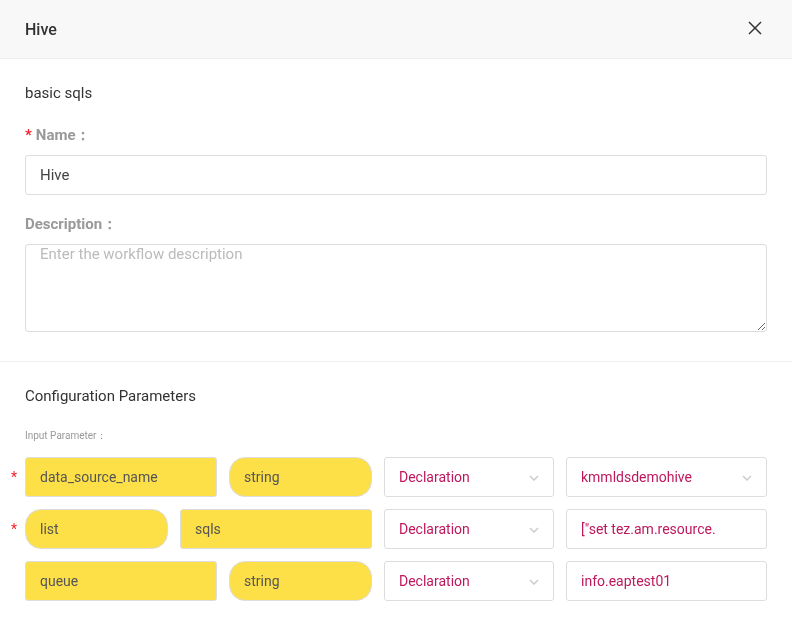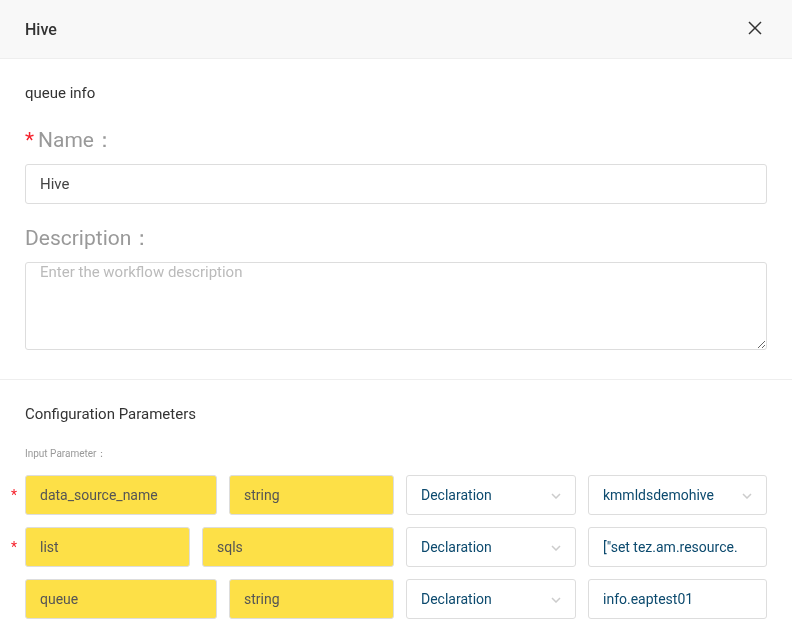--- a/index.html
+++ b/index.html
@@ -40,23 +40,24 @@
     .section-title {
       font-size: 15px;
       color: #333;
       margin-bottom: 24px;
     }
     .field-group {
       margin-bottom: 20px;
     }
     .field-label {
       display: block;
-      font-size: 21px;
+      font-size: 15px;
       color: #999;
       margin-bottom: 10px;
+      font-weight: bold;
     }
     .required {
       color: #f5222d;
       margin-right: 4px;
     }
     .text-input {
       width: 100%;
       padding: 10px 14px;
       border: 1px solid #ddd;
       border-radius: 3px;
@@ -104,34 +105,35 @@
       margin-left: -14px;
       position: absolute;
       left: 0;
       font-size: 14px;
     }
     .param-box {
       padding: 10px 14px;
       border: 1px solid #ddd;
       border-radius: 3px;
       font-size: 14px;
-      color: #0c4a6e;
+      color: #be185d;
       height: 40px;
       display: flex;
       align-items: center;
     }
     .param-readonly {
       background: #fde047;
       color: #555;
     }
     .param-name {
       width: 192px;
     }
     .param-type {
-      width: 165px;
+      width: 143px;
+      border-radius: 16px;
     }
     .param-select {
       width: 170px;
       position: relative;
       cursor: pointer;
       justify-content: space-between;
     }
     .param-value {
       flex: 1;
       position: relative;
@@ -161,21 +163,21 @@
   <span class="header-title">Hive</span>
   <span class="close-btn">
     <svg width="16" height="16" viewBox="0 0 16 16" fill="none" stroke="currentColor" stroke-width="1.5">
       <line x1="2" y1="2" x2="14" y2="14"></line>
       <line x1="14" y1="2" x2="2" y2="14"></line>
     </svg>
   </span>
 </div>
 
 <div class="content">
-  <div class="section-title">queue info</div>
+  <div class="section-title">basic sqls</div>
 
   <div class="field-group">
     <label class="field-label">
       <span class="required">*</span><span>Name：</span>
     </label>
     <input type="text" class="text-input" value="Hive" style="">
   </div>
 
   <div class="field-group">
     <label class="field-label">Description：</label>

